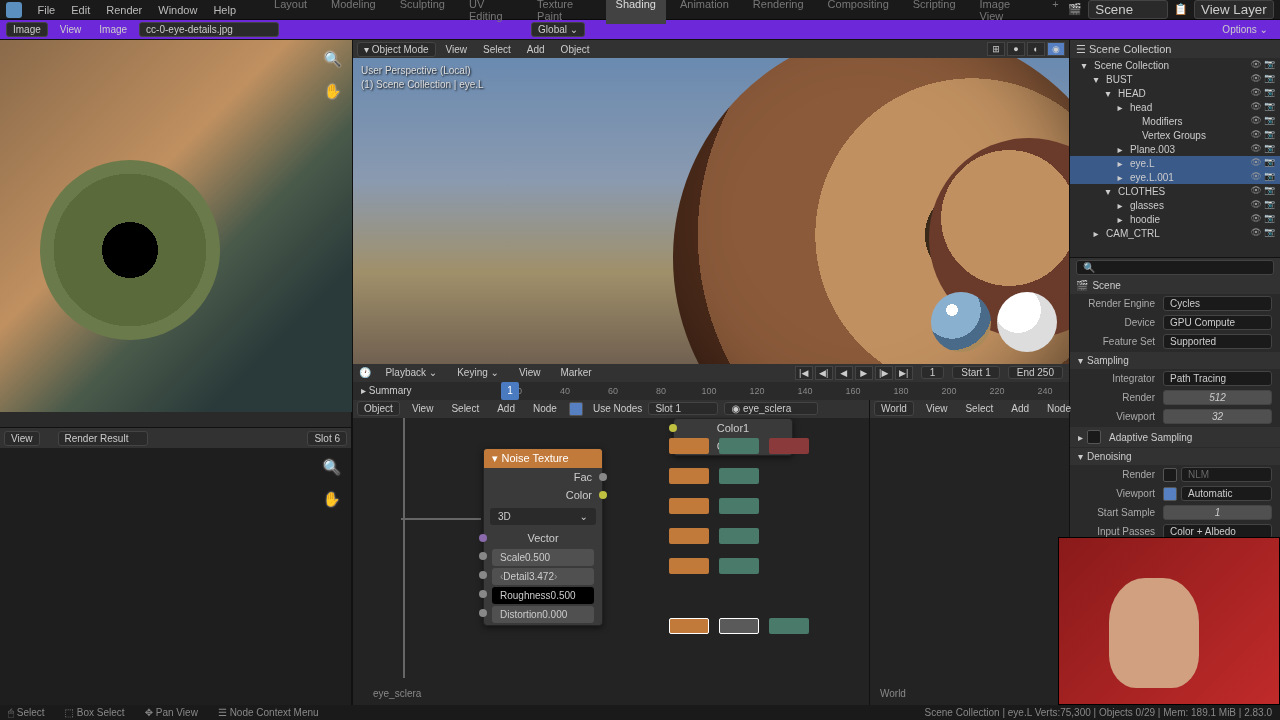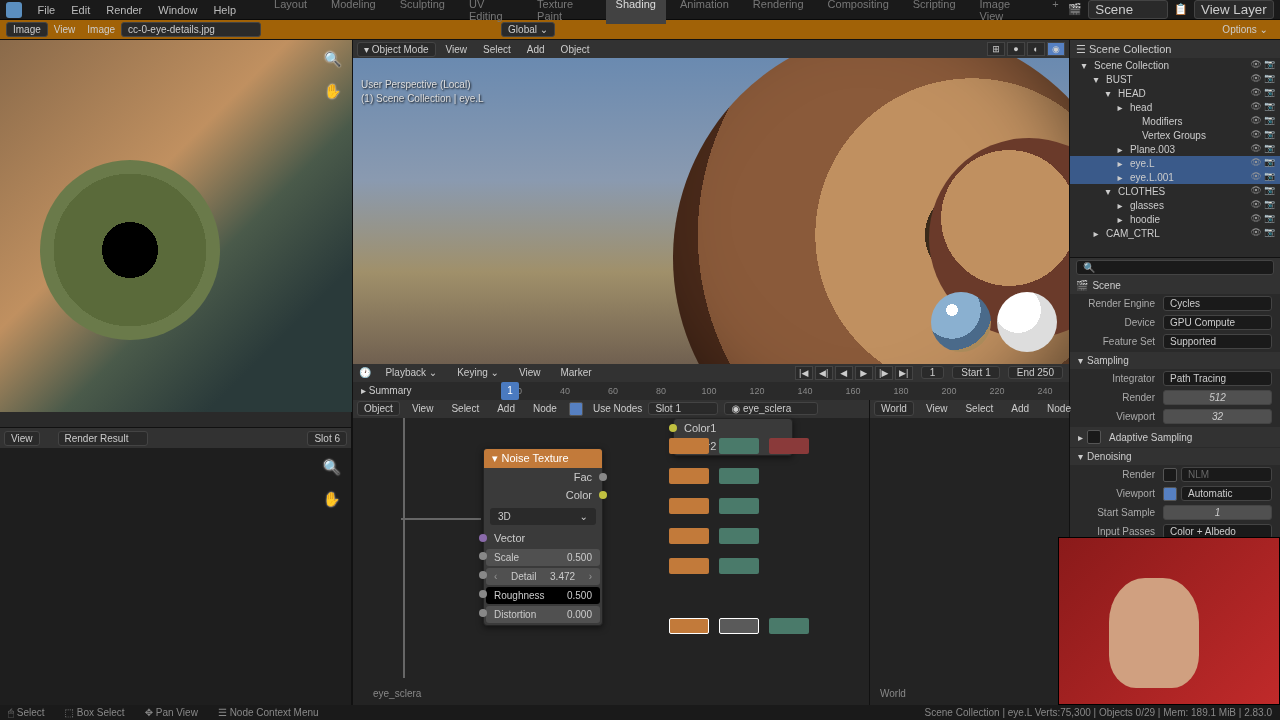--- a/index.html
+++ b/index.html
@@ -5,38 +5,38 @@
 * { margin:0; padding:0; box-sizing:border-box; font-family:sans-serif; }
 body { width:1280px; height:720px; background:#232323; color:#ccc; font-size:11px; overflow:hidden; position:relative; }
 .topbar { height:20px; background:#1a1a1a; display:flex; align-items:center; padding:0 6px; border-bottom:1px solid #0a0a0a; }
 .topbar .logo { width:16px; height:16px; background:#5b8fbf; border-radius:3px; margin-right:8px; }
 .menu-item { padding:0 8px; cursor:pointer; color:#bbb; }
 .tabs { margin-left:20px; display:flex; gap:4px; }
 .tab { padding:2px 10px; color:#777; cursor:pointer; border-radius:3px 3px 0 0; }
 .tab.active { background:#424242; color:#ddd; }
 .scene-info { margin-left:auto; display:flex; align-items:center; gap:6px; }
 .scene-inp { background:#2a2a2a; border:1px solid #444; color:#ccc; padding:1px 6px; border-radius:3px; width:80px; }
-.toolbar2 { height:20px; background:#a16207; display:flex; align-items:center; padding:0 6px; border-bottom:1px solid #111; font-size:10px; }
+.toolbar2 { height:20px; background:#6d28d9; display:flex; align-items:center; padding:0 6px; border-bottom:1px solid #111; font-size:10px; gap:6px;}
 .tb-item { padding:1px 6px; cursor:pointer; }
 .dd { width:12px; text-align:center; }
 .main { display:flex; height:calc(100% - 55px); }
 .left { width:353px; display:flex; flex-direction:column; border-right:1px solid #111; }
 .ref-img { height:372px; background:linear-gradient(135deg,#8a6a4a 0%,#c09060 40%,#4a5a4a 60%,#2a3a3a 80%); position:relative; overflow:hidden; }
 .eye-iris { position:absolute; left:40px; top:120px; width:180px; height:180px; border-radius:50%; background:radial-gradient(circle,#000 0 22%,#5a6a3a 22% 60%,#6a7a4a 60% 80%,#8a7a5a 80%); }
 .ref-overlay { position:absolute; right:8px; top:8px; display:flex; flex-direction:column; gap:10px; }
 .ref-btn { width:22px; height:22px; color:#333; font-size:14px; text-align:center; line-height:22px; cursor:pointer; text-shadow:0 0 2px #fff; }
 .left-hdr2 { height:16px; background:#2a2a2a; border-bottom:1px solid #111; }
 .left-toolbar { height:20px; background:#323232; display:flex; align-items:center; padding:0 4px; gap:4px; font-size:10px;}
 .left-canvas { flex:1; background:#1e1e1e; position:relative; }
 .center { flex:1; display:flex; flex-direction:column; border-right:1px solid #111; }
 .vp-header { height:18px; background:#323232; display:flex; align-items:center; padding:0 4px; gap:4px; font-size:10px; }
 .vp-btn { padding:1px 6px; cursor:pointer; border-radius:2px; }
 .dropdown { background:#2a2a2a; border:1px solid #444; padding:1px 6px; border-radius:3px; cursor:pointer; }
 .viewport { flex:1; background:linear-gradient(180deg,#6a8ab0 0%,#8a9ab0 40%,#a0906a 70%,#706050 100%); position:relative; overflow:hidden; }
-.vp-text { position:absolute; left:8px; top:20px; color:#ddd; font-size:10px; line-height:14px; text-shadow:1px 1px 2px #000; }
+.vp-text { position:absolute; left:8px; top:6px; color:#ddd; font-size:10px; line-height:14px; text-shadow:1px 1px 2px #000; }
 .eyeball { position:absolute; left:320px; top:-30px; width:460px; height:460px; border-radius:50%; background:radial-gradient(circle at 65% 45%,#f0e0c0 0 8%,#3a2a1a 8% 12%,#c09060 12% 40%,#8a5a3a 40% 70%,#4a2a1a 70%); box-shadow:inset -40px -40px 80px rgba(0,0,0,0.5); }
 .eyeball2 { position:absolute; right:-60px; top:80px; width:200px; height:200px; border-radius:50%; background:radial-gradient(circle at 40% 40%,#c09060 0 40%,#6a3a2a 40% 80%,#2a1a0a 80%); }
 .sphere { position:absolute; width:60px; height:60px; border-radius:50%; bottom:12px; }
 .sphere.chrome { right:78px; background:radial-gradient(circle at 35% 30%,#fff 0 10%,#8ab0d0 10% 50%,#4a6a8a 50% 70%,#aa8a5a 70%); }
 .sphere.white { right:12px; background:radial-gradient(circle at 35% 30%,#fff 0 40%,#ddd 40% 80%,#aaa 80%); }
 .timeline-hdr { height:18px; background:#323232; display:flex; align-items:center; padding:0 6px; gap:8px; font-size:10px; }
 .tl-ctrl { display:flex; gap:2px; margin-left:auto; }
 .tl-btn { width:18px; height:14px; background:#2a2a2a; border:1px solid #444; cursor:pointer; text-align:center; font-size:9px; line-height:12px; }
 .tl-field { background:#2a2a2a; border:1px solid #444; padding:0 8px; border-radius:3px; }
 .timeline { height:18px; background:#2a2a2a; display:flex; align-items:center; position:relative; padding-left:140px; }
@@ -45,25 +45,25 @@
 .tl-cursor { position:absolute; left:148px; top:0; width:18px; height:100%; background:#4a7ac0; color:#fff; text-align:center; font-size:10px; line-height:18px; border-radius:2px; }
 .node-area { height:300px; display:flex; }
 .node-left { width:353px; background:#1e1e1e; border-right:1px solid #111; }
 .node-main { flex:1; background:#232323; position:relative; overflow:hidden; }
 .node-main2 { width:200px; background:#232323; position:relative; border-left:1px solid #111; }
 .node-hdr { height:18px; background:#323232; display:flex; align-items:center; padding:0 4px; gap:6px; font-size:10px; }
 .nh-inp { background:#2a2a2a; border:1px solid #444; padding:0 6px; border-radius:3px; width:70px; }
 .node-canvas { position:absolute; inset:18px 0 0 0; }
 .node-box { position:absolute; background:#3a3a3a; border:1px solid #222; border-radius:4px; box-shadow:0 2px 6px rgba(0,0,0,0.5); }
 .node-title { background:#c27a3a; color:#fff; padding:3px 8px; font-size:11px; border-radius:3px 3px 0 0; display:flex; align-items:center; gap:4px; }
-.node-row { padding:3px 10px; font-size:11px; display:flex; justify-content:flex-start; align-items:center; position:relative; }
+.node-row { padding:3px 10px; font-size:11px; display:flex; justify-content:center; align-items:center; position:relative; }
 .node-sock { width:8px; height:8px; border-radius:50%; background:#999; position:absolute; }
 .sock-l { left:-5px; } .sock-r { right:-5px; }
 .sock-yellow { background:#c0c040; } .sock-grey { background:#888; } .sock-purple { background:#8a6aaa; }
-.node-field { background:#505050; border-radius:3px; padding:3px 8px; margin:2px 2px; display:flex; justify-content:space-between; font-size:10px; }
+.node-field { background:#505050; border-radius:3px; padding:3px 8px; margin:2px 8px; display:flex; font-size:10px; }
 .node-field.sel { background:#000000; }
 .node-field .arrow { color:#999; cursor:pointer; }
 .node-select { background:#2a2a2a; margin:4px 6px; padding:3px 8px; border-radius:3px; font-size:10px; display:flex; justify-content:space-between; }
 .mini-node { position:absolute; width:40px; height:16px; border-radius:2px; }
 .mn-orange { background:#c27a3a; } .mn-grey { background:#5a5a5a; } .mn-teal { background:#4a7a6a; } .mn-red { background:#8a3a3a; }
 .node-label { position:absolute; color:#888; font-size:10px; }
 .vwire { position:absolute; width:2px; background:#666; }
 .right { width:210px; display:flex; flex-direction:column; background:#2a2a2a; }
 .outliner { flex:0 0 200px; overflow:auto; font-size:10px; border-bottom:1px solid #111; }
 .ol-hdr { height:18px; background:#323232; display:flex; align-items:center; padding:0 6px; }

